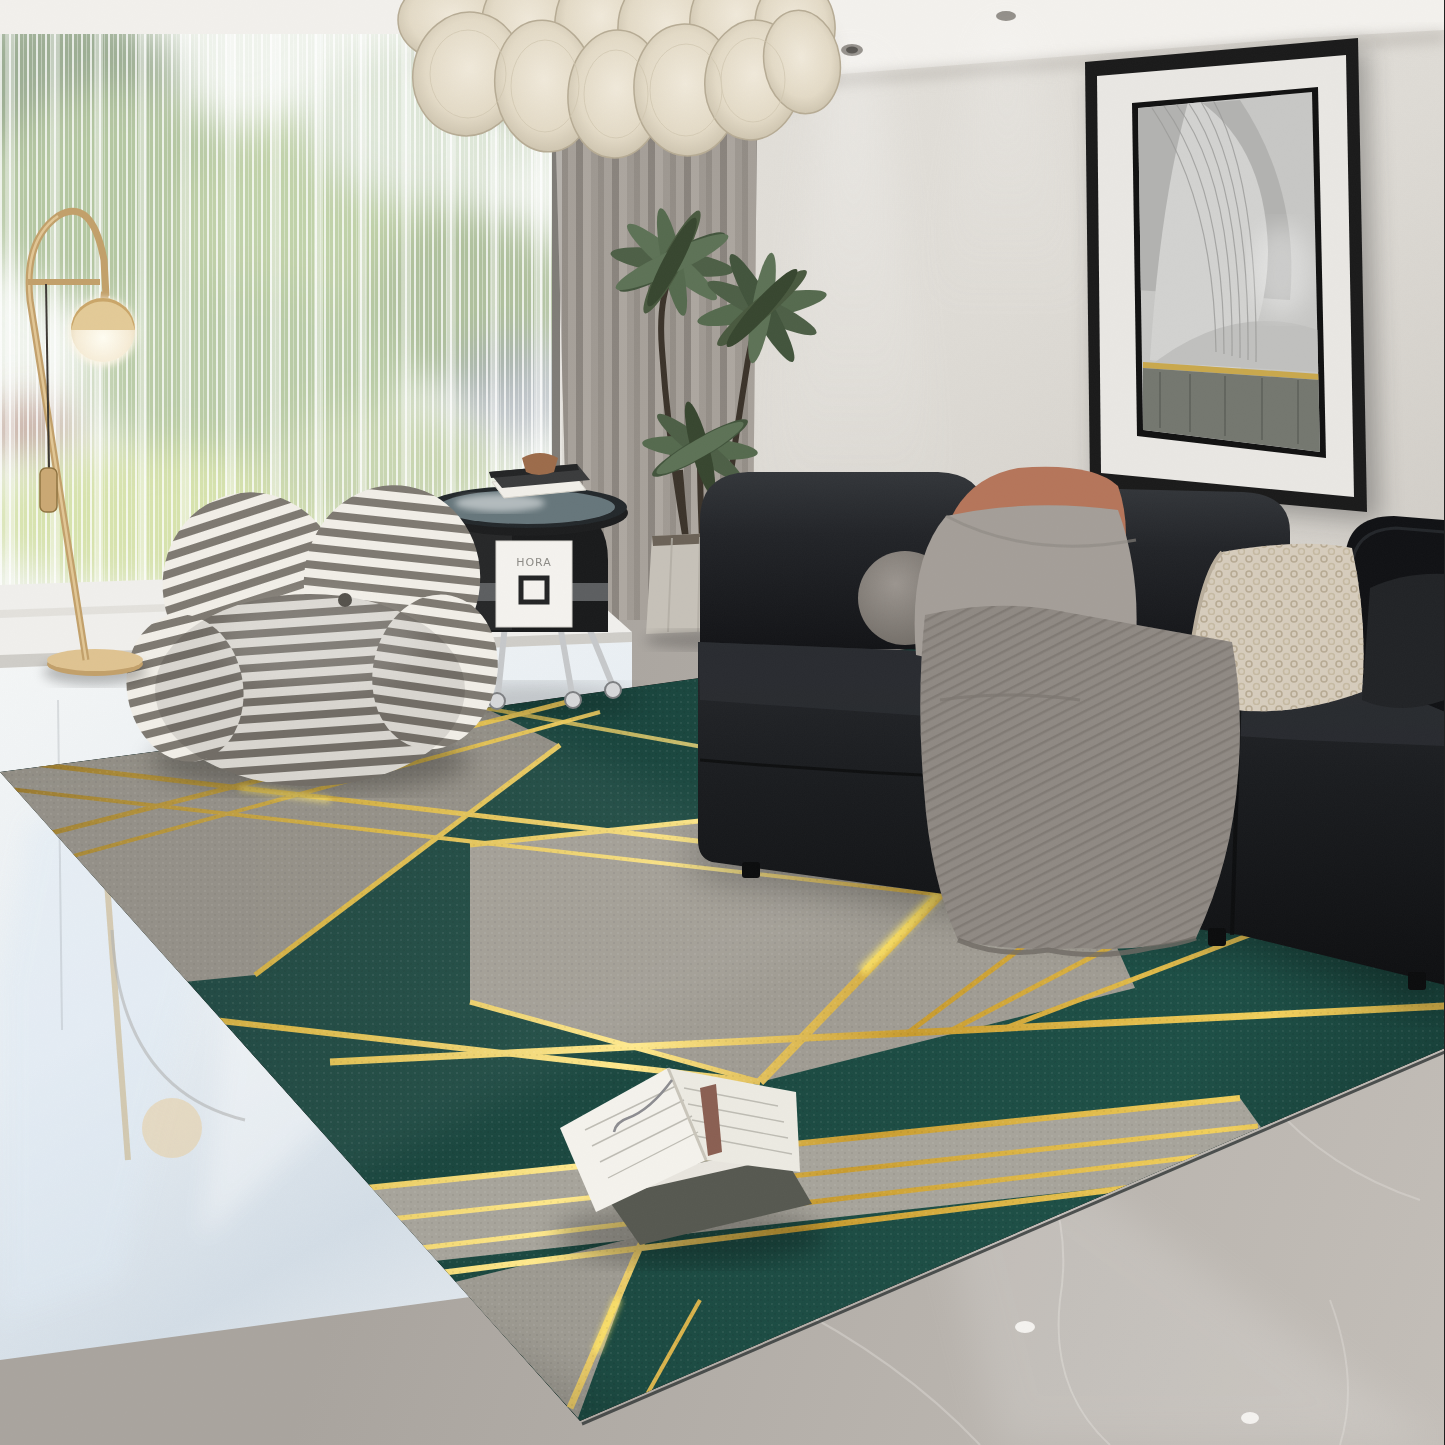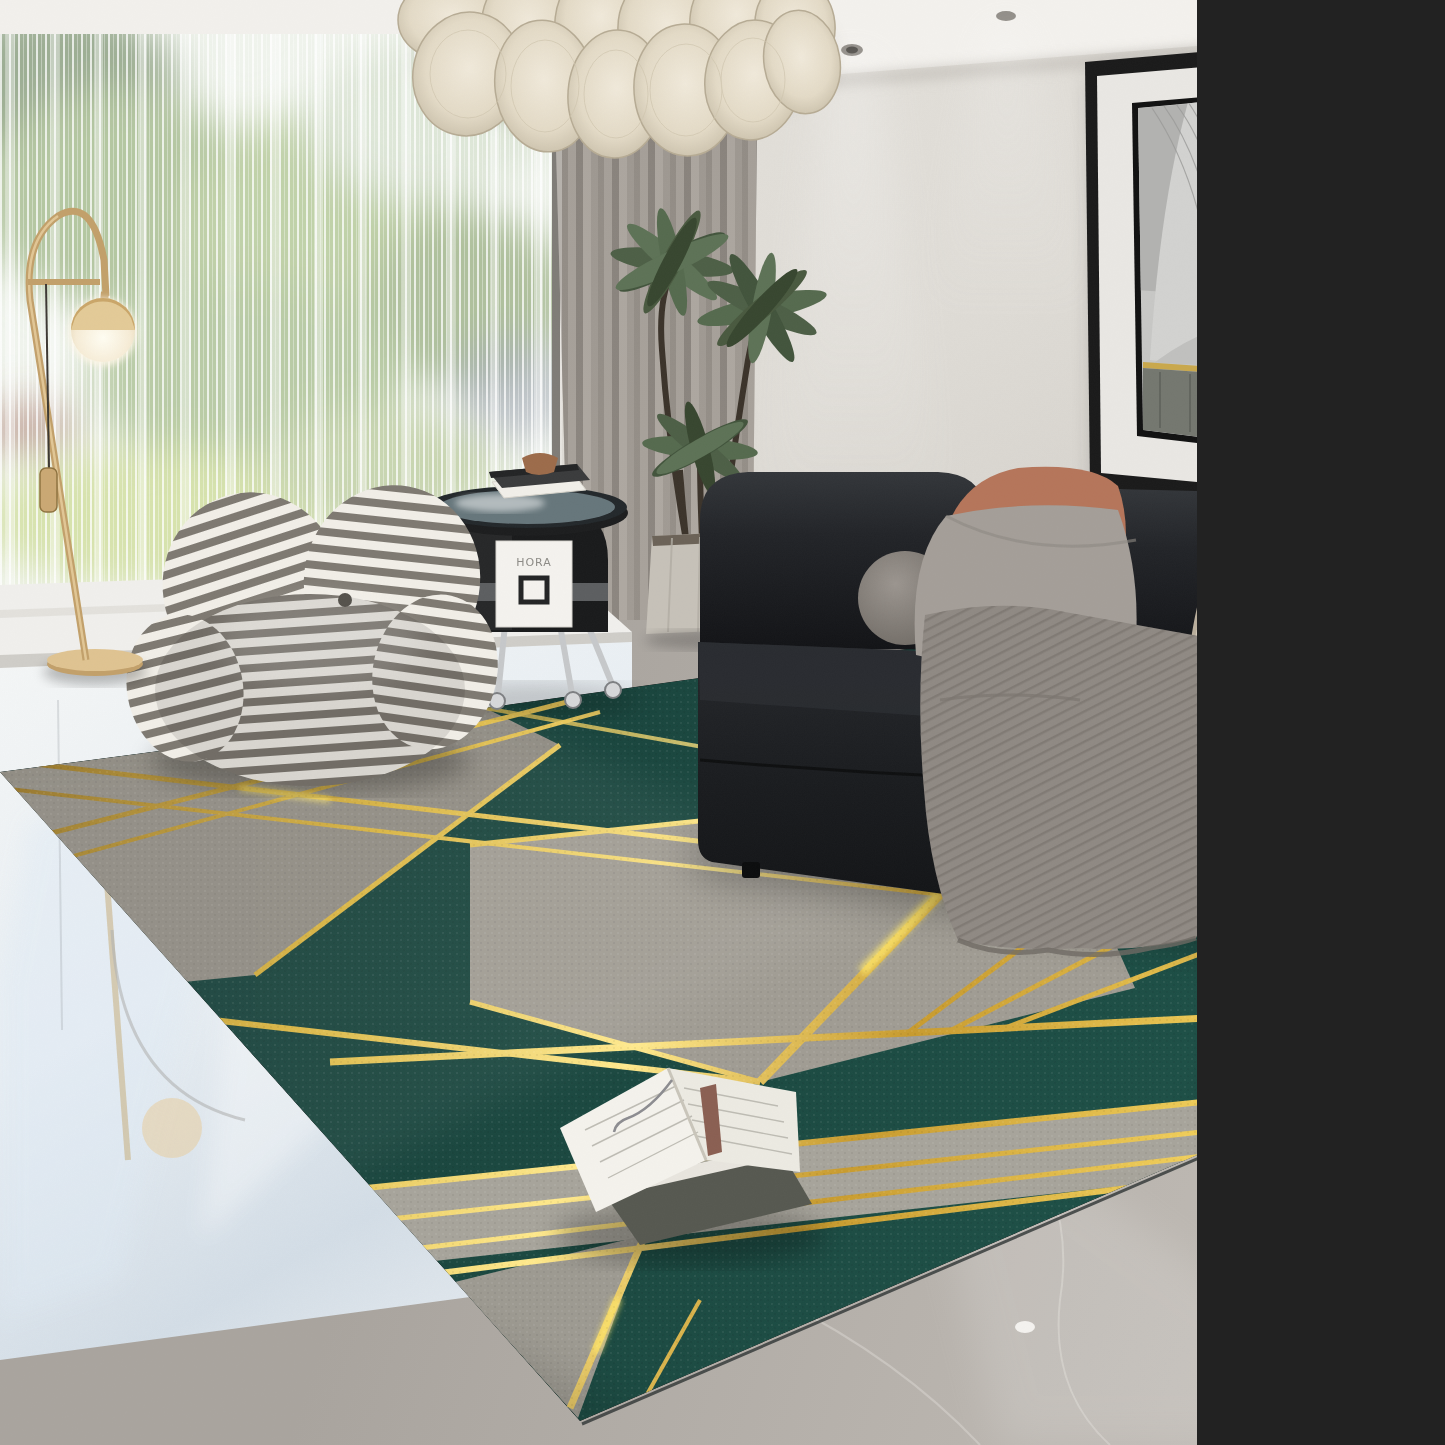--- a/index.html
+++ b/index.html
@@ -1,16 +1,16 @@
 <!DOCTYPE html>
 <html><head>
 <meta charset="utf-8">
 <style>
   html,body{margin:0;padding:0;background:#222;}
-  .scene{position:relative;width:1197px;height:1445px;overflow:hidden;background:#f9a8d4;
+  .scene{position:relative;width:1444px;height:1445px;overflow:hidden;background:#f9a8d4;
          font-family:"DejaVu Sans","Liberation Sans",sans-serif;}
   svg{display:block;}
   text{font-family:"DejaVu Sans","Liberation Sans",sans-serif;}
 </style>
 </head>
 <body>
 
 <div class="scene">
 <svg width="1445" height="1445" viewBox="0 0 1445 1445">
 <defs>

